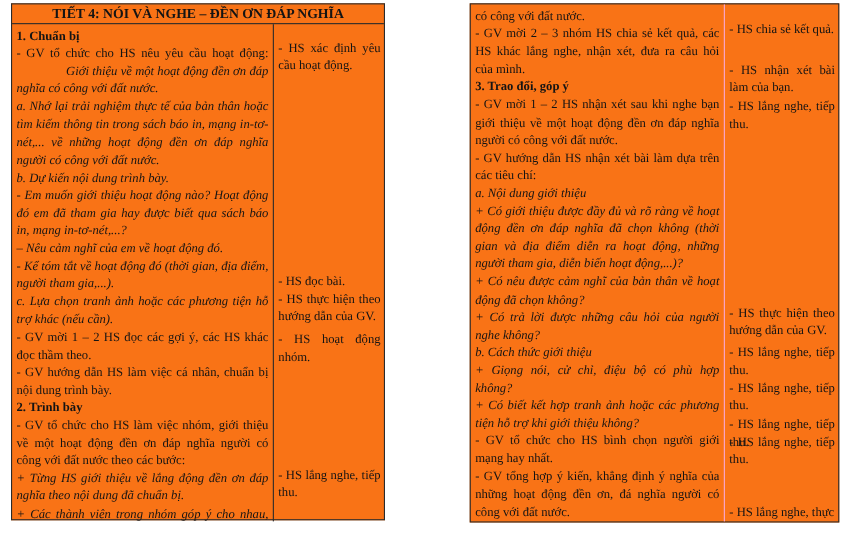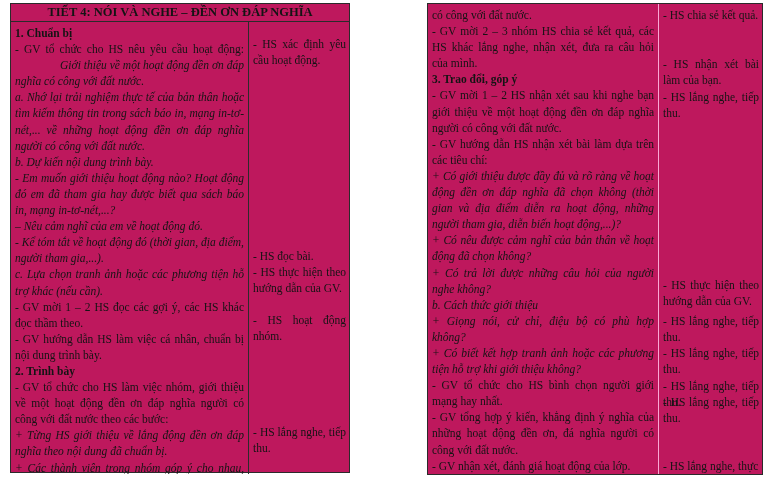--- a/index.html
+++ b/index.html
@@ -1,18 +1,18 @@
 <!DOCTYPE html>
 <html><head>
 <meta charset="utf-8">
 <style>
   html,body{margin:0;padding:0;background:#ffffff;}
   .page{position:relative;width:766px;height:485px;background:#ffffff;overflow:hidden;
         font-family:"Liberation Serif", serif;color:#141414;}
-  .tbl{position:absolute;border:1px solid #2b2b2b;background:#be185d;box-sizing:border-box;}
+  .tbl{position:absolute;border:1px solid #2b2b2b;background:#f97316;box-sizing:border-box;}
   .tbl-left{left:10px;top:3px;width:340px;height:470px;}
   .tbl-right{left:427px;top:3px;width:336px;height:472px;}
   .title-row{height:17px;border-bottom:1px solid #2b2b2b;text-align:center;
              font-weight:bold;font-size:12.5px;line-height:17px;white-space:nowrap;overflow:hidden;}
   .body-row{display:flex;height:452px;}
   .tbl-right .body-row{height:470px;}
   .cell{box-sizing:border-box;overflow:hidden;}
   .gv{padding:3px 4px 0 4px;font-size:11.5px;line-height:16.1px;text-align:justify;}
   .tbl-left .gv{width:238px;border-right:1px solid #2b2b2b;}
   .tbl-right .gv{width:231px;border-right:1px solid #f9a8d4;}
@@ -47,47 +47,48 @@
         <p class="b">2. Trình bày</p>
         <p>- GV tổ chức cho HS làm việc nhóm, giới thiệu về một hoạt động đền ơn đáp nghĩa người có công với đất nước theo các bước:</p>
         <p class="it">+ Từng HS giới thiệu về lắng động đền ơn đáp nghĩa theo nội dung đã chuẩn bị.</p>
         <p class="it">+ Các thành viên trong nhóm góp ý cho nhau, chọn bài tốt nhất để trình bày trước lớp.</p>
 
       </div>
       <div class="cell hs">
         <p style="top:15px">- HS xác định yêu cầu hoạt động.</p>
         <p style="top:227px">- HS đọc bài.</p>
         <p style="top:243px">- HS thực hiện theo hướng dẫn của GV.</p>
-        <p style="top:291px">- HS hoạt động nhóm.</p>
+        <p style="top:280px">- HS hoạt động nhóm.</p>
         <p style="top:403px">- HS lắng nghe, tiếp thu.</p>
       </div>
     </div>
   </section>
 
   <section class="tbl tbl-right">
     <div class="body-row">
       <div class="cell gv">
         <p>có công với đất nước.</p>
         <p>- GV mời 2 – 3 nhóm HS chia sẻ kết quả, các HS khác lắng nghe, nhận xét, đưa ra câu hỏi của mình.</p>
         <p class="b">3. Trao đổi, góp ý</p>
         <p>- GV mời 1 – 2 HS nhận xét sau khi nghe bạn giới thiệu về một hoạt động đền ơn đáp nghĩa người có công với đất nước.</p>
         <p>- GV hướng dẫn HS nhận xét bài làm dựa trên các tiêu chí:</p>
+        <p class="it">a. Nội dung giới thiệu</p>
         <p class="it">+ Có giới thiệu được đầy đủ và rõ ràng về hoạt động đền ơn đáp nghĩa đã chọn không (thời gian và địa điểm diễn ra hoạt động, những người tham gia, diễn biến hoạt động,...)?</p>
         <p class="it">+ Có nêu được cảm nghĩ của bản thân về hoạt động đã chọn không?</p>
         <p class="it">+ Có trả lời được những câu hỏi của người nghe không?</p>
         <p class="it">b. Cách thức giới thiệu</p>
         <p class="it">+ Giọng nói, cử chỉ, điệu bộ có phù hợp không?</p>
         <p class="it">+ Có biết kết hợp tranh ảnh hoặc các phương tiện hỗ trợ khi giới thiệu không?</p>
         <p>- GV tổ chức cho HS bình chọn người giới mạng hay nhất.</p>
         <p class="gap">- GV tổng hợp ý kiến, khẳng định ý nghĩa của những hoạt động đền ơn, đá nghĩa người có công với đất nước.</p>
         <p>- GV nhận xét, đánh giá hoạt động của lớp.</p>
 
       </div>
       <div class="cell hs">
-        <p style="top:4px">- HS chia sẻ kết quả.</p>
+        <p style="top:16px">- HS chia sẻ kết quả.</p>
         <p style="top:53px">- HS nhận xét bài làm của bạn.</p>
         <p style="top:86px">- HS lắng nghe, tiếp thu.</p>
         <p style="top:274px">- HS thực hiện theo hướng dẫn của GV.</p>
         <p style="top:310px">- HS lắng nghe, tiếp thu.</p>
         <p style="top:342px">- HS lắng nghe, tiếp thu.</p>
         <p style="top:375px">- HS lắng nghe, tiếp thu.</p>
         <p style="top:391px">- HS lắng nghe, tiếp thu.</p>
         <p style="top:455px">- HS lắng nghe, thực</p>
       </div>
     </div>

